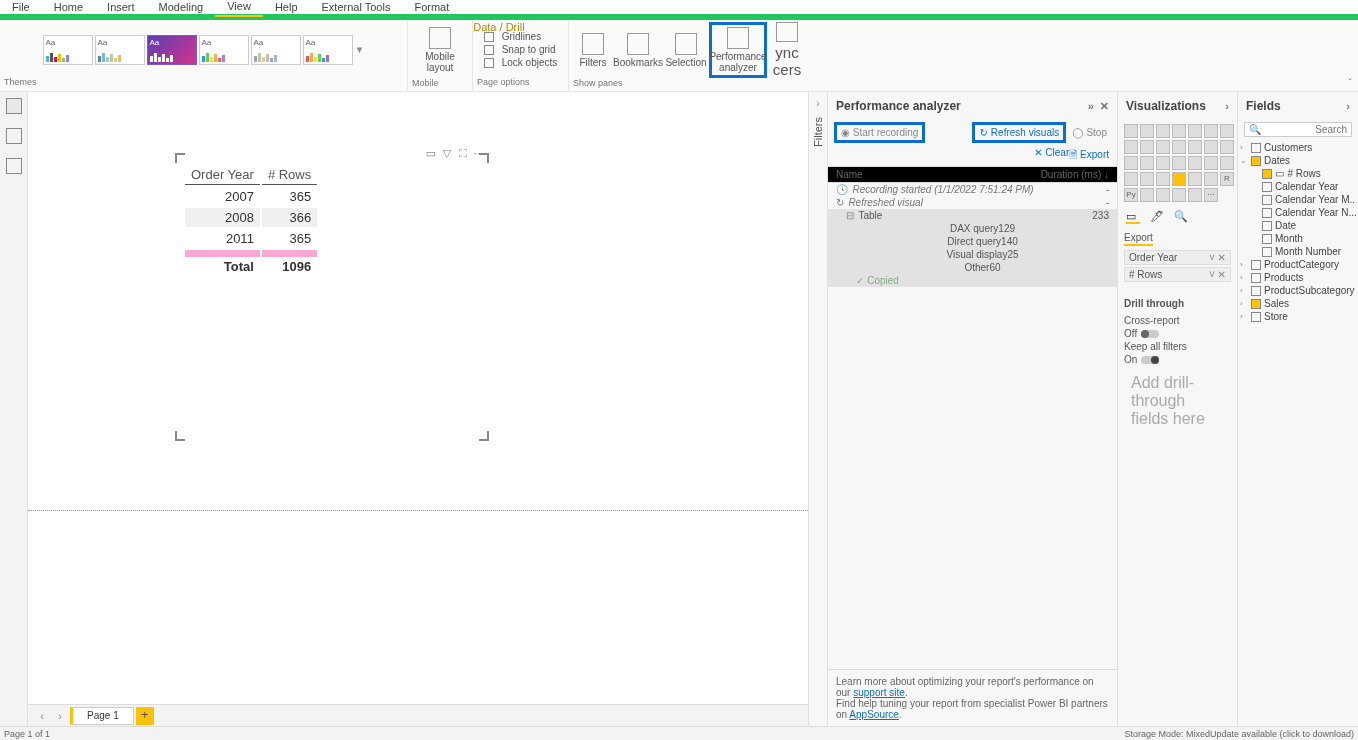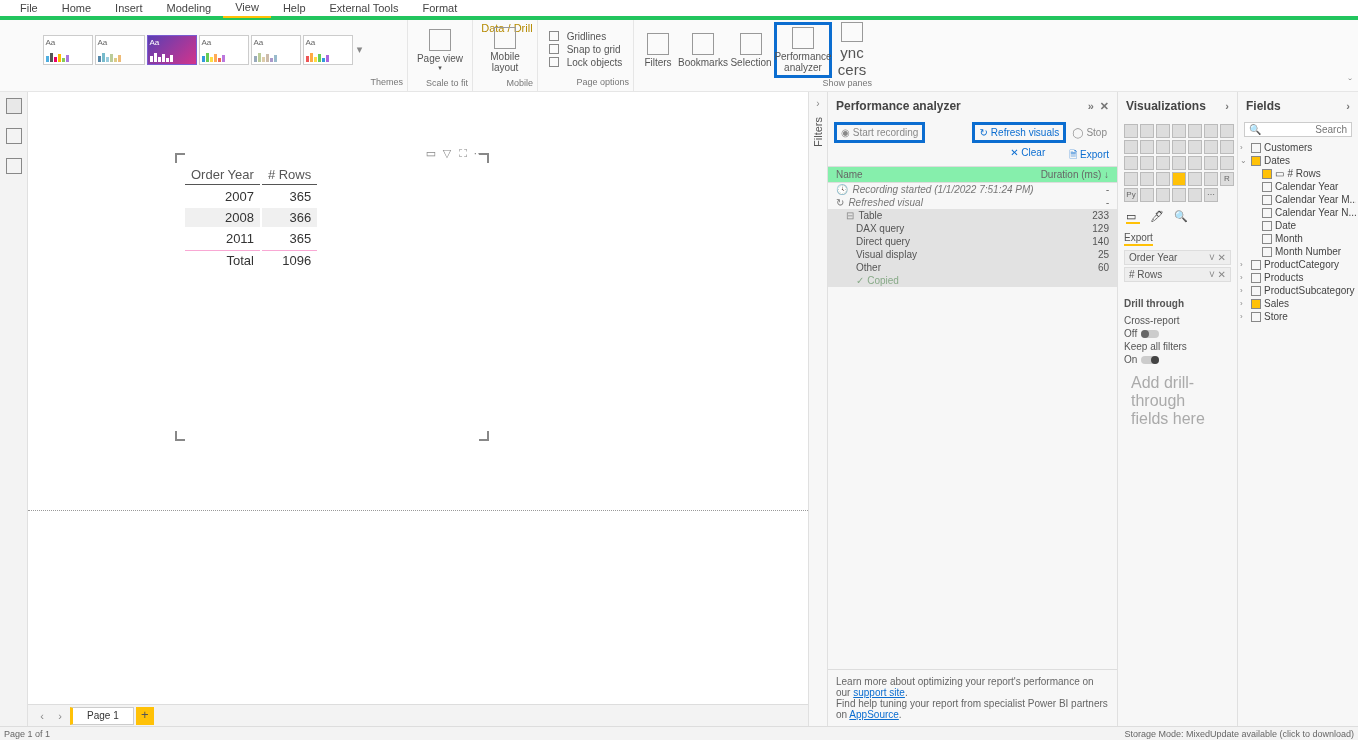--- a/index.html
+++ b/index.html
@@ -1,37 +1,37 @@
 <!DOCTYPE html>
 <html><head>
 <meta charset="utf-8">
 <style>
 * { box-sizing: border-box; margin: 0; padding: 0; font-family: "Segoe UI", Arial, sans-serif; }
 body { width: 1358px; height: 740px; background: #fff; font-size: 11px; color: #333; overflow: hidden; position: relative; }
 
 
-.tabbar { height: 20px; display: flex; align-items: center; border-bottom: 4px solid #22c55e; padding-left: 8px; }
+.tabbar { height: 20px; display: flex; align-items: center; border-bottom: 6px solid #22c55e; }
 .tabbar .tab { padding: 3px 12px; cursor: pointer; color: #444; }
 .tabbar .tab.active { border-bottom: 2px solid #ffc107; }
 .tabbar .tab.data { color: #b58a00; margin-top: 40px; }
 
 
 .ribbon { height: 72px; display: flex; align-items: stretch; border-bottom: 1px solid #e6e6e6; background: #fafafa; }
 .rib-group { border-right: 1px solid #e6e6e6; padding: 2px 4px 0 4px; display: flex; flex-direction: column; align-items: center; }
 .rib-body { flex: 1; display: flex; align-items: center; }
-.rib-label { height: 14px; font-size: 9px; color: #777; text-align: right; width: 100%; }
+.rib-label { height: 14px; font-size: 9px; color: #777; text-align: left; width: 100%; }
 .theme-swatch { width: 50px; height: 30px; border: 1px solid #ccc; margin: 1px; display: flex; flex-direction: column; padding: 2px; background: #fff; cursor: pointer; }
 .theme-swatch .aa { font-size: 8px; color: #666; }
 .theme-swatch .bars { flex: 1; display: flex; align-items: flex-end; gap: 1px; }
 .theme-swatch .bars span { width: 3px; }
 .theme-swatch.sel { background: linear-gradient(135deg,#5b3fb3,#d2348c); border-color: #7a5bd0; }
 .theme-swatch.sel .aa { color: #fff; }
 .rib-btn { display: flex; flex-direction: column; align-items: center; justify-content: center; width: 56px; height: 56px; cursor: pointer; font-size: 10px; color: #555; text-align:center; }
 .rib-btn .ico { width: 22px; height: 22px; border: 1px solid #999; margin-bottom: 2px; }
-.rib-check { display: flex; align-items: flex-start; gap: 8px; font-size: 10px; color: #555; margin: 1px 0; cursor: pointer; }
+.rib-check { display: flex; align-items: center; gap: 8px; font-size: 10px; color: #555; margin: 1px 0; cursor: pointer; }
 .rib-check .box { width: 10px; height: 10px; border: 1px solid #888; }
 .highlight-box { border: 3px solid #0b6dd0; }
 
 
 .main { display: flex; height: 634px; }
 .left-rail { width: 28px; background: #f3f3f3; border-right: 1px solid #e0e0e0; display: flex; flex-direction: column; align-items: center; padding-top: 6px; gap: 14px; }
 .left-rail .ico { width: 16px; height: 16px; border: 1px solid #888; cursor: pointer; }
 .left-rail .ico.active { background: #e8e8e8; }
 
 .canvas-wrap { flex: 1; position: relative; background: #fff; }
@@ -41,21 +41,21 @@
 .sel-corner.tr{top:-2px;right:-2px;border-top:2px solid #888;border-right:2px solid #888;}
 .sel-corner.bl{bottom:-2px;left:-2px;border-bottom:2px solid #888;border-left:2px solid #888;}
 .sel-corner.br{bottom:-2px;right:-2px;border-bottom:2px solid #888;border-right:2px solid #888;}
 .visual-toolbar { position:absolute; top:-8px; right:2px; display:flex; gap:4px; }
 .visual-toolbar span { width:12px; height:12px; font-size:11px; color:#888; cursor:pointer; text-align:center; }
 .vis-table { padding: 8px 6px; font-size: 13px; color: #333; }
 .vis-table th { text-align: right; font-weight: 400; color: #555; padding: 2px 6px; border-bottom: 1px solid #555;}
 .vis-table th:first-child{text-align:left;}
 .vis-table td { text-align: right; padding: 2px 6px; }
 .vis-table tr.alt td { background:#f0f0f0; }
-.vis-table tr.total td { font-weight: 400; border-top:1px solid #f9a8d4;}
+.vis-table tr.total td { font-weight: 700; border-top:7px solid #f9a8d4;}
 
 .dotted-bottom { position:absolute; left:0; right:0; top:418px; border-top:1px dotted #999; }
 
 
 .page-tabs { position:absolute; bottom:0; left:0; right:0; height:22px; background:#f3f3f3; display:flex; align-items:center; padding-left:6px; gap:2px; border-top:1px solid #ddd;}
 .page-tabs .arrow { width:16px; text-align:center; color:#888; cursor:pointer; }
 .page-tabs .ptab { height:18px; padding:2px 14px; background:#fff; border:1px solid #ccc; border-left:3px solid #ffc107; font-size:10px; cursor:pointer; }
 .page-tabs .add { width:18px; height:18px; background:#ffc107; text-align:center; line-height:16px; cursor:pointer; font-size:13px; color:#555;}
 
 
@@ -66,30 +66,30 @@
 
 .pane { background:#f7f7f7; border-right:1px solid #e0e0e0; display:flex; flex-direction:column; }
 .perf-pane { width: 290px; }
 .pane-header { height:28px; display:flex; align-items:center; justify-content:space-between; padding:0 8px; font-size:12px; font-weight:600; color:#444; }
 .pane-header .controls span{ color:#777; margin-left:6px; cursor:pointer; font-size:11px;}
 .perf-actions { display:flex; align-items:center; justify-content:space-between; padding:2px 6px; font-size:10px;}
 .perf-actions .grp { display:flex; align-items:center; gap:2px; }
 .perf-actions .btn { color:#888; cursor:pointer; padding:2px 4px; display:flex; align-items:center; gap:3px;}
 .perf-actions .btn.on { color:#0b6dd0; }
 .hl { border:3px solid #0b6dd0; }
-.perf-sub { display:flex; justify-content:flex-end; padding:2px 8px; gap:24px; font-size:10px;}
+.perf-sub { display:flex; justify-content:flex-end; padding:2px 8px; gap:0; font-size:10px;}
 .perf-sub span{ color:#0b6dd0; cursor:pointer;}
-.perf-cols { display:flex; justify-content:space-between; padding:2px 8px; font-size:10px; color:#666; border-top:1px solid #ddd; border-bottom:1px solid #ddd; background:#86efac;text-align:center;}
+.perf-cols { display:flex; justify-content:space-between; padding:2px 8px; font-size:10px; color:#666; border-top:1px solid #ddd; border-bottom:1px solid #ddd; background:#000000;text-align:center;}
 .perf-rows { font-size:10px; color:#555; }
 .perf-row { display:flex; justify-content:space-between; padding:1px 8px 1px 18px; }
 .perf-row.lvl1 { padding-left:8px; font-style:italic; color:#777;}
 .perf-row.lvl1 .ic{ margin-right:4px; font-style:normal;}
 .perf-row.sel { background:#e2e2e2; }
 .perf-row .exp{ margin-right:4px; color:#888;}
-.perf-row.sub { padding-left:28px; }
+.perf-row.sub { padding-left:28px;justify-content:center; }
 .perf-row.copied{ padding-left:28px; color:#8a8; }
 .perf-footer { margin-top:auto; padding:6px 8px; font-size:10px; color:#666; border-top:1px solid #ddd;}
 .perf-footer a{ color:#0b6dd0; text-decoration:underline; cursor:pointer;}
 
 
 .viz-pane { width:120px; }
 .viz-grid { display:grid; grid-template-columns: repeat(7, 14px); gap:2px; padding:4px 6px; }
 .viz-grid span { width:14px; height:14px; background:#ddd; border:1px solid #bbb; cursor:pointer; font-size:8px; text-align:center; line-height:12px; color:#666; }
 .viz-sec { padding:4px 6px; font-size:10px; color:#555;}
 .viz-sec .hdr { border-bottom:2px solid #ffc107; display:inline-block; padding-bottom:1px; margin-bottom:4px;}
@@ -200,30 +200,20 @@
             <span style="height:9px;background:#fa4"></span>
             <span style="height:5px;background:#fd4"></span>
             <span style="height:8px;background:#6c5"></span>
             <span style="height:4px;background:#39d"></span>
             <span style="height:7px;background:#a6d"></span>
           </div>
         </div>
       <div style="width:12px;text-align:center;color:#888;cursor:pointer;">▾</div>
     </div>
     <div class="rib-label">Themes</div>
-  </div>
-  <div class="rib-group">
-    <div class="rib-body">
-        <div class="rib-btn">
-          <div class="ico"></div>
-          <span>Page view</span>
-          <span style="font-size:7px;">▾</span>
-        </div>
-      </div>
-    <div class="rib-label">Scale to fit</div>
   </div>
   <div class="rib-group">
     <div class="rib-body">
         <div class="rib-btn">
           <div class="ico"></div>
           <span>Mobile layout</span>
         </div>
       </div>
     <div class="rib-label">Mobile</div>
   </div>

